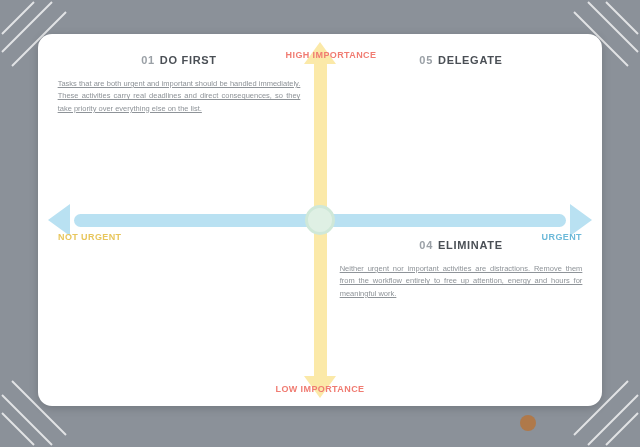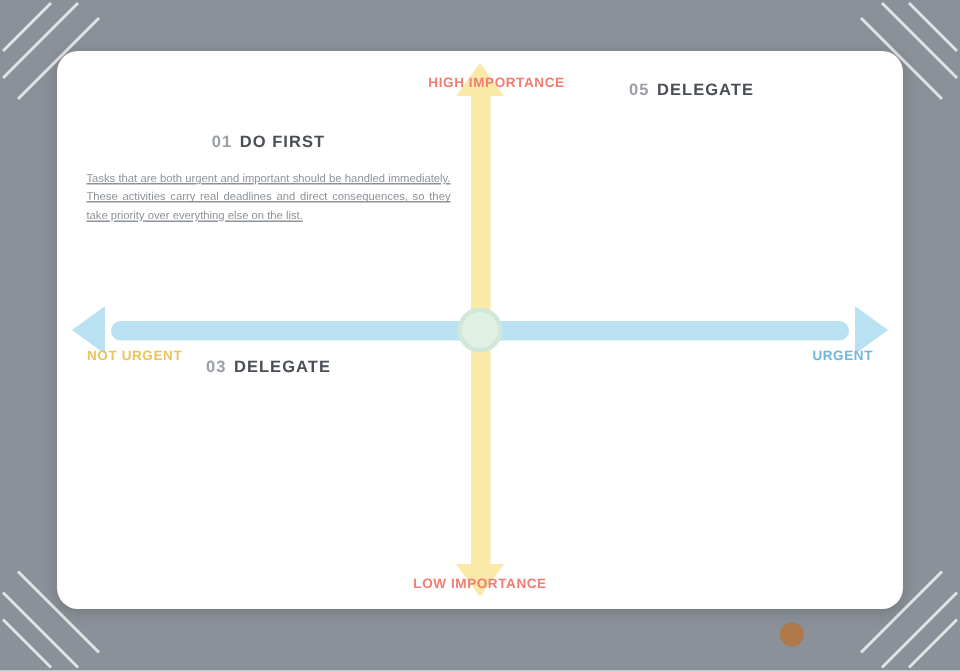--- a/index.html
+++ b/index.html
@@ -125,21 +125,21 @@
     text-align: right;
   }
 
   
   .quad {
     position: absolute;
     width: 48%;
     box-sizing: border-box;
     padding: 0 14px;
   }
-  .q-tl { left: 1%;  top: 20px; margin-top: 35px;  }
+  .q-tl { left: 1%;  top: 20px;  }
   .q-tr { right: 1%; top: 20px;  }
   .q-bl { left: 1%;  top: 205px; }
   .q-br { right: 1%; top: 205px; }
 
   .quad-title {
     font-size: 11px;
     font-weight: bold;
     color: #4a4f55;
     text-align: center;
     letter-spacing: .7px;
@@ -230,21 +230,24 @@
     <p class="quad-body">Tasks that are both urgent and important should be handled immediately. These activities carry real deadlines and direct consequences, so they take priority over everything else on the list.</p>
   </div>
 
   <div class="quad q-tr">
     <div class="quad-title">
       <span class="num">05</span><span>DELEGATE</span>
     </div>
   </div>
 
   <div class="quad q-bl">
+  </div>
+
+  <div class="quad q-br">
     <div class="quad-title">
-      <span class="num">03</span><span>DELEGATE</span>
+      <span class="num">04</span><span>ELIMINATE</span>
     </div>
-  </div>
-
+    <p class="quad-body">Neither urgent nor important activities are distractions. Remove them from the workflow entirely to free up attention, energy and hours for meaningful work.</p>
+  </div>
 
 </div>
 
 <div class="brand"></div>
 
 </body></html>

